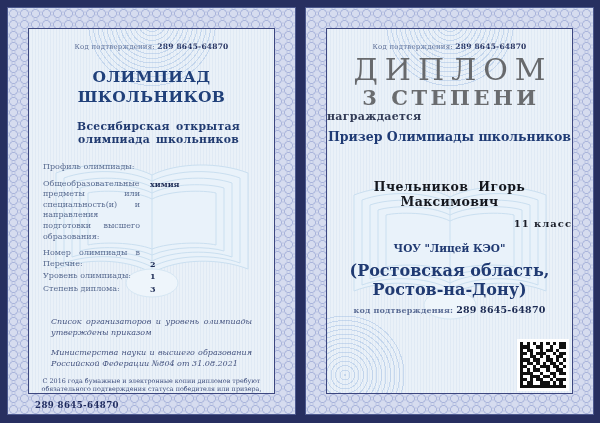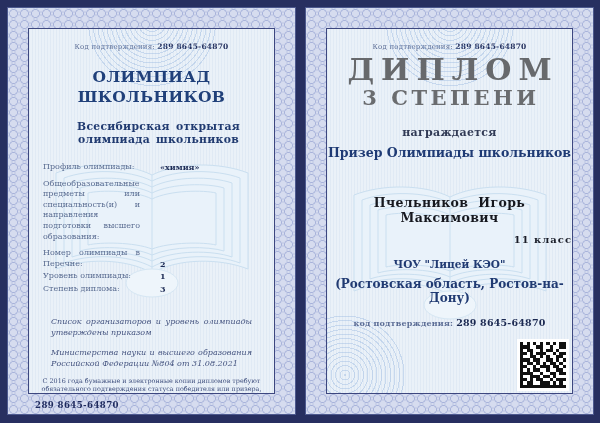--- a/index.html
+++ b/index.html
@@ -36,40 +36,40 @@
   .rosette-bl{width:120px;height:120px;left:-42px;bottom:-42px;}
   .watermark{position:absolute;left:50%;transform:translateX(-50%);pointer-events:none;}
   .wm-left{top:128px;}
   .wm-right{top:150px;}
   .code-top{ text-align:center;margin-top:13px;font-size:7px;color:#5d6e96;letter-spacing:.2px;}
   .code-top b{font-size:7.5px;color:#232f5d;}
   
   .lp-title{margin-top:16px;text-align:center;font-weight:bold;color:#20407a;font-size:15.5px;line-height:1.3;letter-spacing:.4px;position:relative;}
   .lp-subtitle{margin-top:13px;text-align:center;font-weight:bold;color:#203a70;font-size:10.8px;letter-spacing:.3px;word-spacing:2px;position:relative;padding-left:14px;}
   .fields{margin:16px 12px 0 14px;position:relative;}
-  .frow{display:grid;grid-template-columns:97px 1fr;column-gap:20px;margin-bottom:6px;}
+  .frow{display:grid;grid-template-columns:97px 1fr;column-gap:10px;margin-bottom:6px;}
   .frow .flabel{font-size:8px;color:#5a6c91;text-align:justify;line-height:1.32;}
   .frow .fvalue{font-size:8px;font-weight:bold;color:#1d2b55;}
   .frow.va-end .fvalue{align-self:end;}
   .frow.tight{margin-bottom:2px;}
   .decree{margin:22px 14px 0 14px;font-style:italic;font-size:8px;color:#44537f;line-height:1.4;text-align:justify;position:relative;}
   .decree p{margin:8px;}
   .fineprint{margin:7px 8px 0 8px;font-size:6.4px;color:#3d4d7c;line-height:1.3;text-align:center;position:relative;}
   .fineprint p{margin:0 0 1px 0;}
   .bottom-code{position:absolute;left:27px;bottom:4px;font-size:8.6px;font-weight:bold;color:#1e2a5e;letter-spacing:.4px;}
   
-  .rp-title{margin-top:3px;text-align:center;font-weight:bold;color:#67696c;font-size:30px;letter-spacing:7px;line-height:1.05;position:relative;text-indent:7px;}
+  .rp-title{margin-top:3px;text-align:center;font-weight:normal;color:#67696c;font-size:30px;letter-spacing:7px;line-height:1.05;position:relative;text-indent:7px;}
   .rp-degree{text-align:center;font-weight:bold;color:#6a6c6f;font-size:21px;letter-spacing:3.5px;line-height:1.1;position:relative;text-indent:3px;}
-  .rp-awarded{margin-top:17px;text-align:center;font-weight:bold;color:#313a55;font-size:11px;letter-spacing:.3px;position:relative;}
+  .rp-awarded{margin-top:1px;text-align:left;font-weight:bold;color:#313a55;font-size:11px;letter-spacing:.3px;position:relative;}
   .rp-status{margin-top:6px;text-align:center;font-weight:bold;color:#1e3a74;font-size:12.5px;position:relative;}
   .rp-name{margin-top:35px;text-align:center;font-weight:bold;color:#15171e;font-size:12.5px;word-spacing:5px;letter-spacing:.4px;position:relative;}
   .rp-grade{margin-top:9px;text-align:right;font-weight:bold;color:#1a1d28;font-size:10px;letter-spacing:1px;position:relative;}
   .rp-school{margin-top:13px;text-align:center;font-weight:bold;color:#203a72;font-size:10.5px;position:relative;}
-  .rp-location{margin-top:7px;text-align:center;font-weight:bold;color:#203a72;font-size:12px;position:relative;}
-  .rp-code{margin-top:12px;text-align:center;font-size:8px;color:#5d6e96;font-weight:bold;letter-spacing:.2px;position:relative;}
+  .rp-location{margin-top:7px;text-align:center;font-weight:bold;color:#203a72;font-size:16px;position:relative;}
+  .rp-code{margin-top:5px;text-align:center;font-size:8px;color:#5d6e96;font-weight:bold;letter-spacing:.2px;position:relative;}
   .rp-code b{font-size:9.5px;color:#1b2951;}
   .qr-box{
     position:absolute;right:3px;bottom:2px;width:52px;height:52px;background:#ffffff;
     display:flex;align-items:center;justify-content:center;
   }
   .qr{display:block;}
   .qr-row{display:flex;height:3.3px;}
   .qr-cell{width:3.3px;height:3.3px;}
   .qr-cell.on{background:#111111;}
 </style>
@@ -94,24 +94,24 @@
       <span>Код подтверждения:</span>
       <b>289 8645-64870</b>
     </div>
     <div class="lp-title">
       <div>ОЛИМПИАД ШКОЛЬНИКОВ</div>
     </div>
     <div class="lp-subtitle">Всесибирская открытая олимпиада школьников</div>
     <div class="fields" id="fields-container">
         <div class="frow">
           <div class="flabel">Профиль олимпиады:</div>
-          <div class="fvalue">«химия»</div>
         </div>
         <div class="frow">
           <div class="flabel">Общеобразовательные предметы или специальность(и) и направления подготовки высшего образования:</div>
+          <div class="fvalue">химия</div>
         </div>
         <div class="frow va-end tight">
           <div class="flabel">Номер олимпиады в Перечне:</div>
           <div class="fvalue">2</div>
         </div>
         <div class="frow tight">
           <div class="flabel">Уровень олимпиады:</div>
           <div class="fvalue">1</div>
         </div>
         <div class="frow tight">

